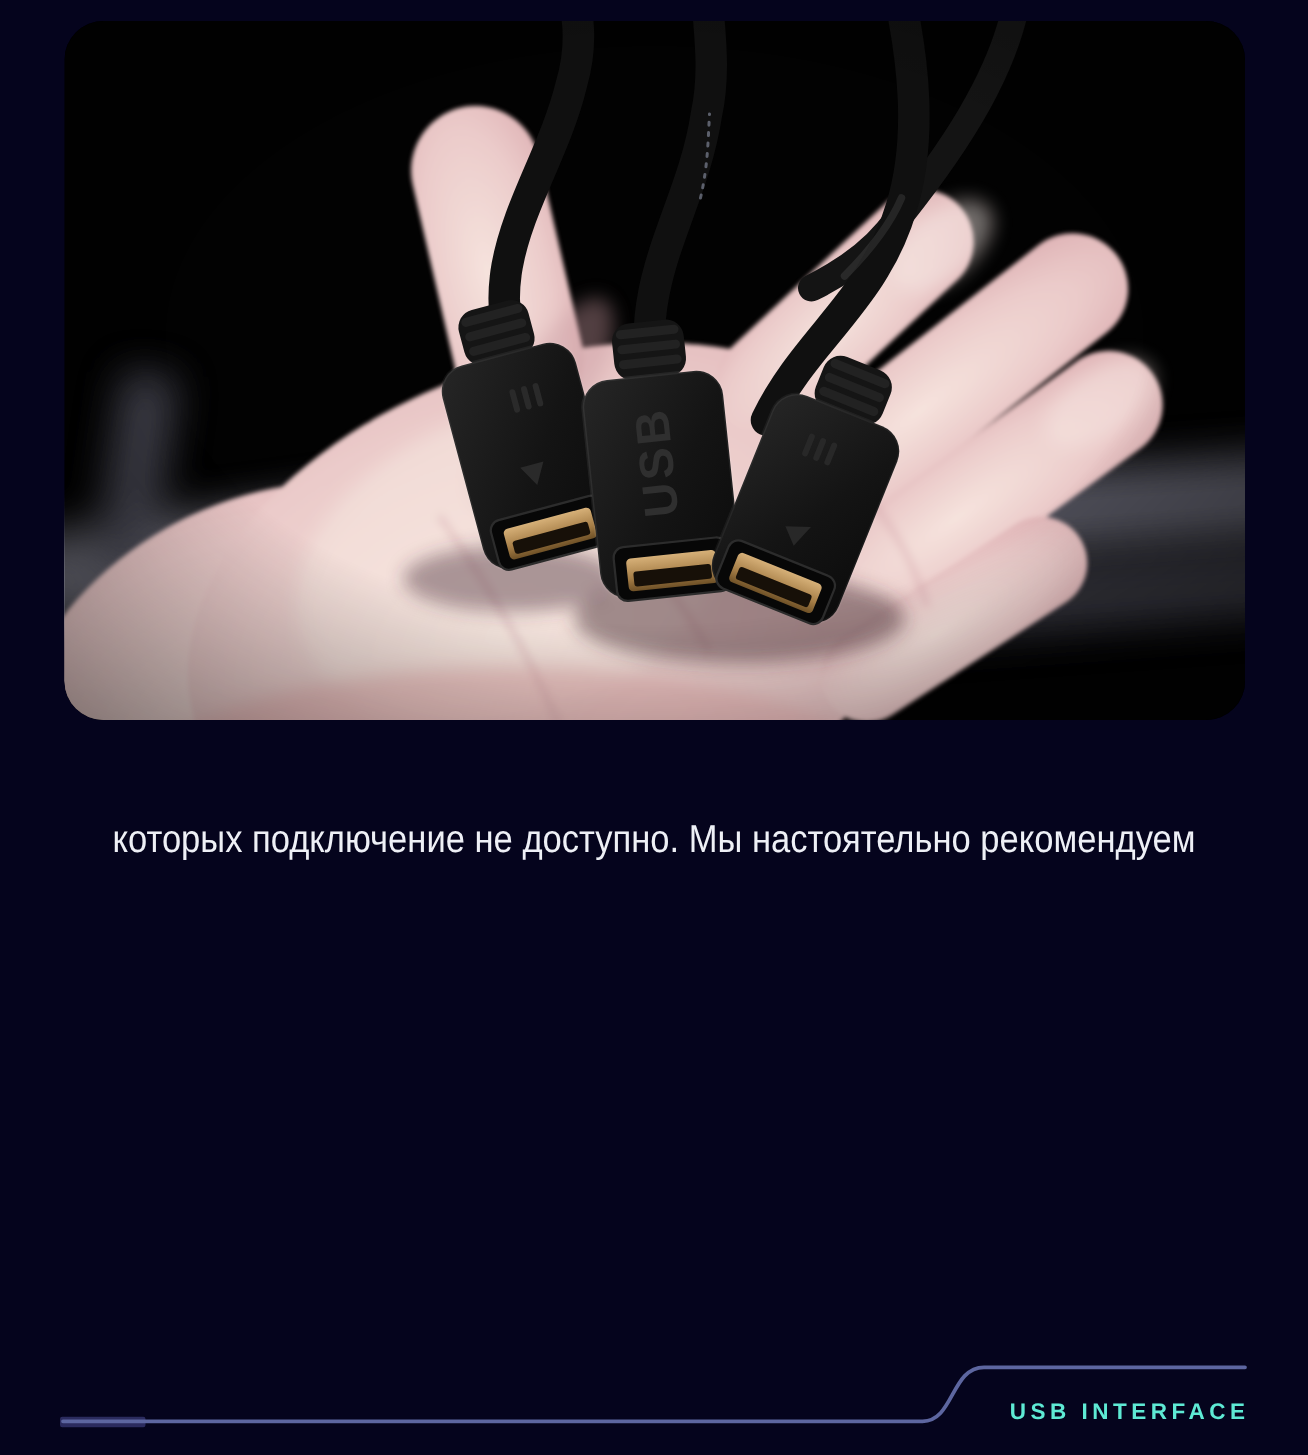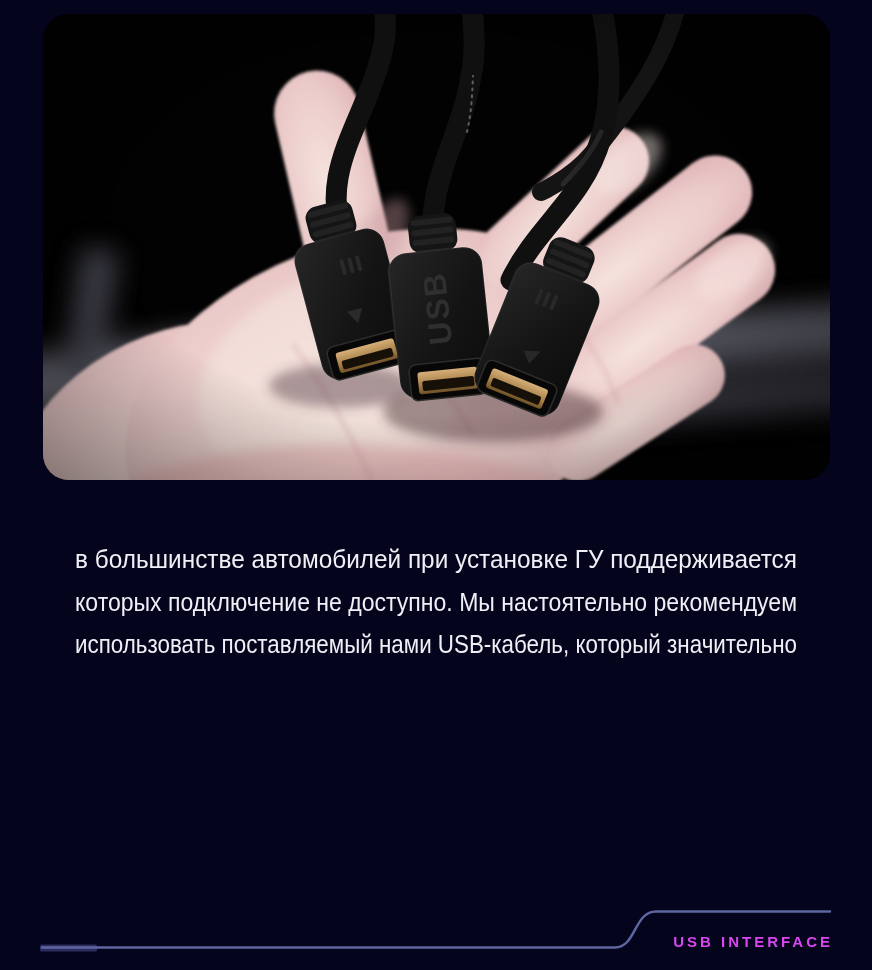--- a/index.html
+++ b/index.html
@@ -18,21 +18,21 @@
   .para{
     position:absolute;left:75px;top:538px;width:722px;
     color:#eef0f6;font-size:26px;
   }
   .jline{height:42.5px;line-height:42.5px;white-space:nowrap;overflow:visible;}
   .jline span{display:inline-block;transform-origin:left center;}
   
   .footer-deco{position:absolute;left:0;top:900px;width:872px;height:70px;}
   .footer-label{
     position:absolute;top:933px;right:42px;
-    color:#d946ef;font-size:15px;font-weight:600;
+    color:#5eead4;font-size:15px;font-weight:600;
     letter-spacing:3px;margin-right:-3px;white-space:nowrap;
   }
 </style>
 </head>
 <body>
 
 <div class="photo" title="Ладонь держит три чёрных USB-разъёма с кабелями на фоне салона автомобиля">
   <svg viewBox="0 0 787 466">
     <defs>
       <filter id="blurLG" x="-40%" y="-40%" width="180%" height="180%">
@@ -173,22 +173,20 @@
         <rect x="-30" y="-9" width="60" height="21" rx="3" fill="url(#gMetal)"></rect>
         <rect x="-26" y="0" width="52" height="9" rx="2" fill="#171008"></rect>
       </g>
     </g>
 
     <rect x="0" y="0" width="787" height="466" fill="url(#vig)"></rect>
   </svg>
 </div>
 
 <div class="para">
-  <div class="jline"><span style="transform: scaleX(0.93694);">в большинстве автомобилей при установке ГУ поддерживается</span></div>
   <div class="jline"><span style="transform: scaleX(0.885703);">которых подключение не доступно. Мы настоятельно рекомендуем</span></div>
-  <div class="jline"><span style="transform: scaleX(0.860468);">использовать поставляемый нами USB-кабель, который значительно</span></div>
 </div>
 
 <svg class="footer-deco" viewBox="0 0 872 70">
   <rect x="40" y="44.5" width="57" height="7" rx="1.5" fill="#2b2b5e"></rect>
   <path d="M42,47.5 L615,47.5 C636,47.5 634,11.5 656,11.5 L830,11.5" fill="none" stroke="#5d66a0" stroke-width="2.5" stroke-linejoin="round" stroke-linecap="round"></path>
 </svg>
 <div class="footer-label">USB INTERFACE</div>
 
 </body></html>

